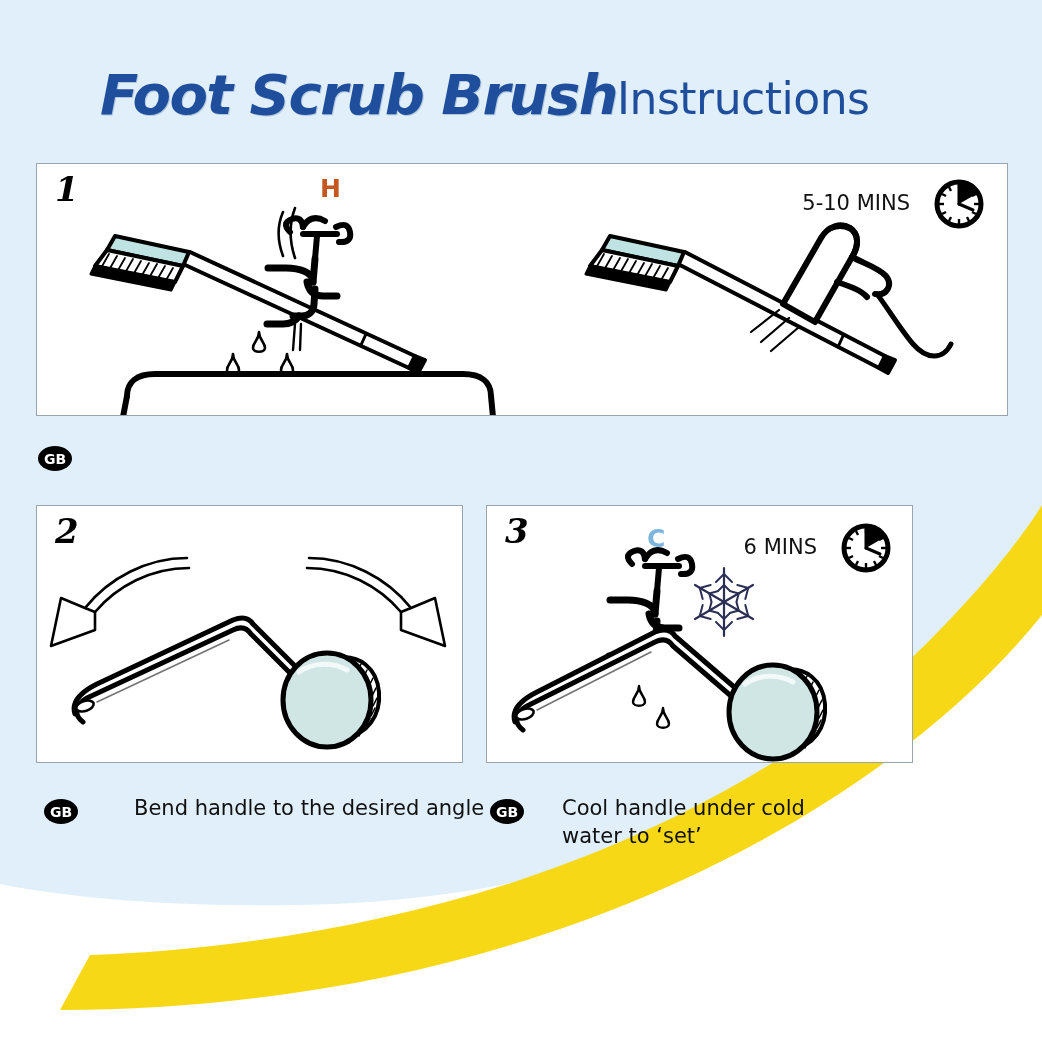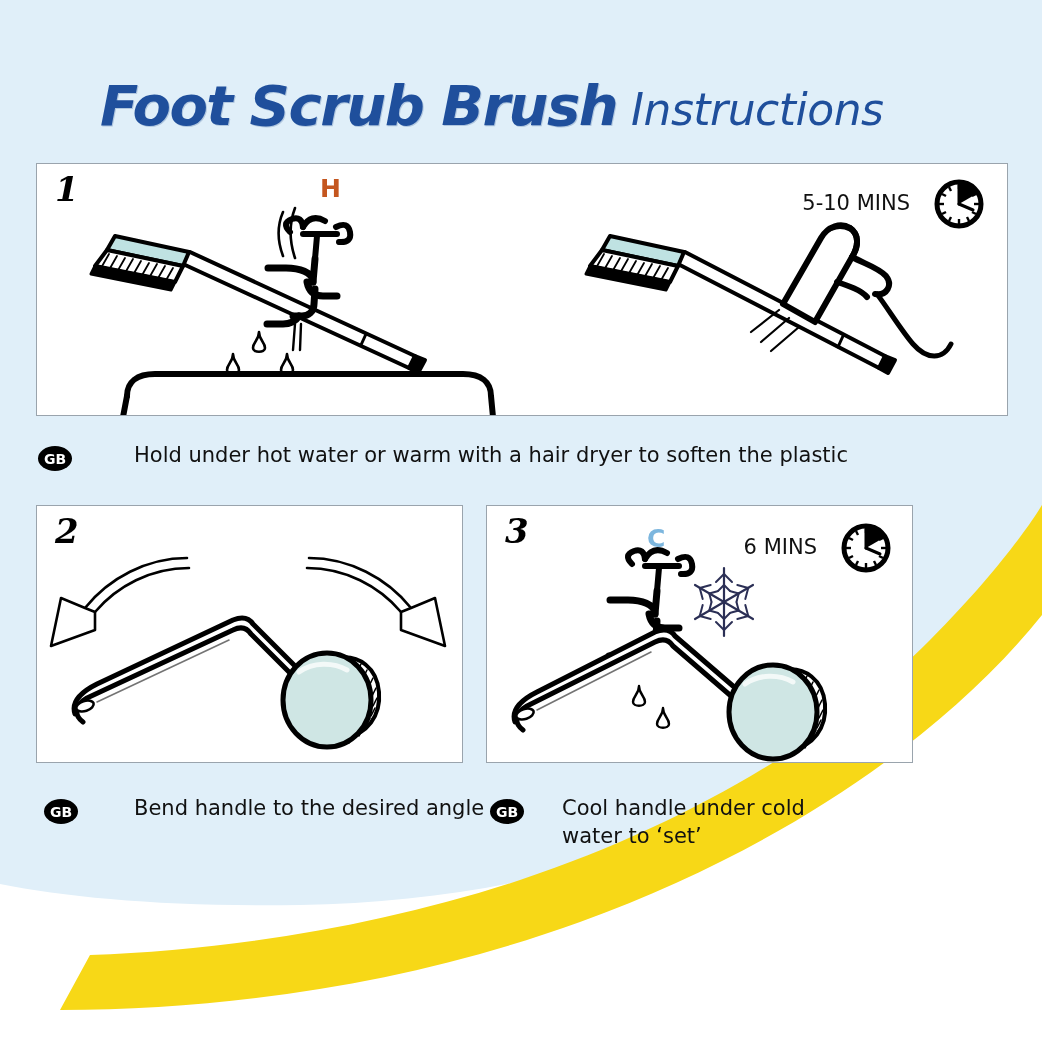--- a/index.html
+++ b/index.html
@@ -12,34 +12,33 @@
   }
   #stage{position:absolute;inset:0;width:1042px;height:1042px;overflow:hidden;}
 
   
   .bg-layer{position:absolute;inset:0;}
   .bg-svg{position:absolute;top:0;left:0;width:1042px;height:1042px;}
 
   
   .title-wrap{
     position:absolute;left:100px;top:62px;
-    display:flex;align-items:baseline;gap:14px;
+    display:flex;align-items:baseline;
     white-space:nowrap;
-    margin-top:11px;
   }
   .title-main{
     font-family:"DejaVu Sans", sans-serif;
     font-weight:700;font-style:italic;
     font-size:56px;letter-spacing:-1.5px;
     color:#1f4f9c;
     text-shadow:1px 1px 0 rgba(120,150,190,.45);
   }
   .title-sub{
     font-family:"DejaVu Sans", sans-serif;
-    font-weight:400;font-style:italic;
+    font-weight:400;
     font-size:44px;letter-spacing:-0.5px;
     color:#1f4f9c;
   }
 
   
   .panel{
     position:absolute;
     background:#ffffff;
     border:1px solid #9aa4ad;
     box-sizing:border-box;
@@ -272,21 +271,20 @@
             <path d="M16,9 L18,13"></path>
         </g>
         <path d="M26,26 L26,7" stroke="#000" stroke-width="3" stroke-linecap="round"></path>
         <path d="M26,26 L40,32" stroke="#000" stroke-width="3" stroke-linecap="round"></path>
       </svg>
     </div>
   </div>
 
   <div class="caption" id="cap1">
     <div class="gb-badge">GB</div>
-    <div class="caption-text">Hold under hot water or warm with a hair dryer to soften the plastic</div>
   </div>
 
   <div class="panel" id="panel2">
     <div class="step-num">2</div>
 
     <svg class="panel-svg" width="427" height="258" viewBox="0 0 427 258" xmlns="http://www.w3.org/2000/svg">
       <g fill="none" stroke="#000" stroke-linecap="round" stroke-linejoin="round">
 
         <g stroke-width="2.6">
           <path d="M150,52 C110,52 72,72 48,102" fill="none"></path>

